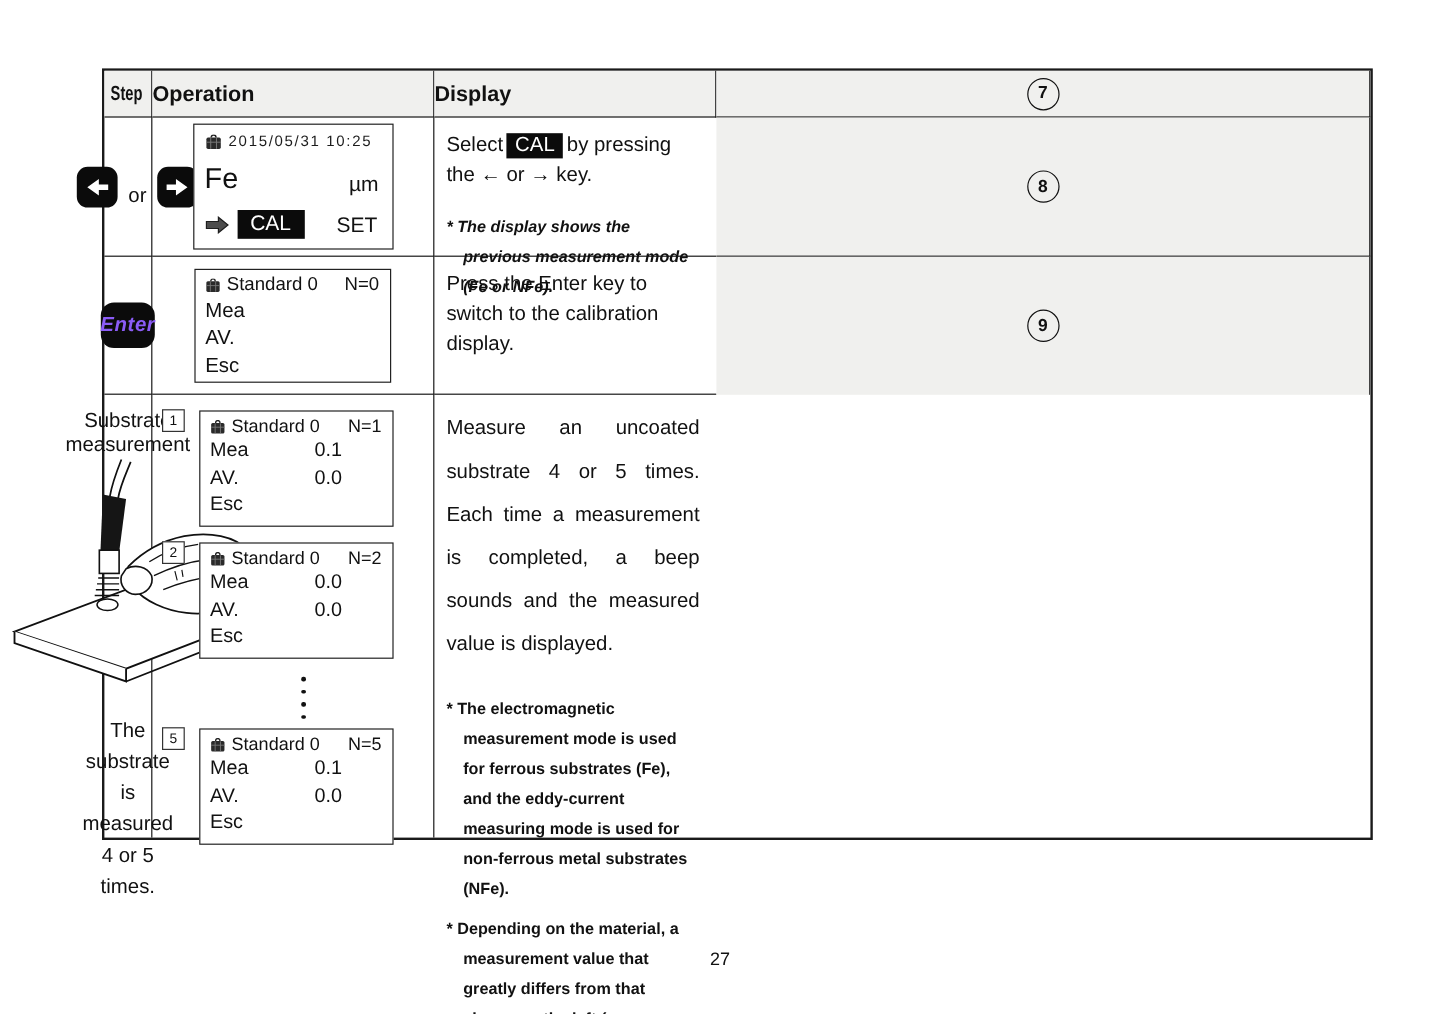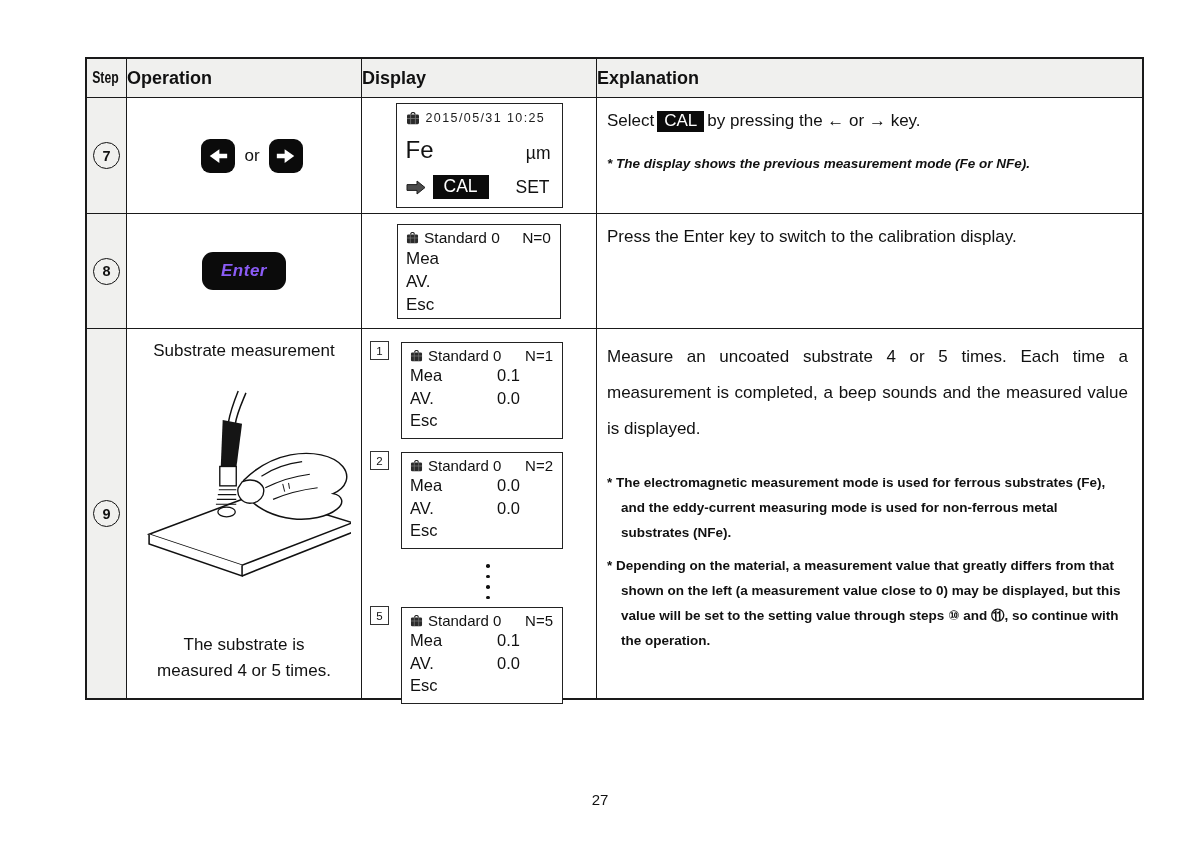--- a/index.html
+++ b/index.html
@@ -21,21 +21,21 @@
   .cell.lastrow{border-bottom:none;}
   .head{background:#f0f0ee;display:flex;align-items:center;justify-content:flex-start;
         font-weight:bold;font-size:18px;}
   .step-head{display:inline-block;transform:scaleX(.72);font-size:17px;font-weight:bold;}
   .stepcell{background:#f0f0ee;display:flex;align-items:center;justify-content:center;}
   .circ{width:25px;height:25px;border:1.6px solid #111;border-radius:50%;
         display:flex;align-items:center;justify-content:center;
         font-size:14.5px;font-weight:bold;background:transparent;}
   
   .opcell{display:flex;align-items:center;justify-content:center;}
-  .keys{display:flex;align-items:center;gap:9px;margin-left:16px;}
+  .keys{display:flex;align-items:flex-end;gap:9px;margin-left:16px;}
   .key{width:34px;height:34px;background:#0b0b0b;border-radius:9px;
        display:flex;align-items:center;justify-content:center;}
   .or{font-size:17px;}
   .enter-key{width:84px;height:38px;background:#0b0b0b;border-radius:11px;border:none;
        color:#8b5cf6;font-style:italic;font-weight:bold;font-size:17px;letter-spacing:.5px;
        display:flex;align-items:center;justify-content:center;
        font-family:"Liberation Sans","DejaVu Sans",sans-serif;}
   .opcell.r9{flex-direction:column;justify-content:flex-start;padding:12px 18px 14px;}
   .op-title{font-size:17px;text-align:center;}
   .op-art{flex:1;display:flex;align-items:center;justify-content:center;}
@@ -85,23 +85,20 @@
 
   <div class="cell head">
     <span class="step-head">Step</span>
   </div>
   <div class="cell head">
     <span>Operation</span>
   </div>
   <div class="cell head">
     <span>Display</span>
   </div>
-  <div class="cell head lastcol">
-    <span>Explanation</span>
-  </div>
 
   <div class="cell stepcell">
     <span class="circ">
       <span>7</span>
     </span>
   </div>
   <div class="cell opcell">
     <div class="keys">
       <span class="key">
         <svg viewBox="0 0 24 24" width="22" height="22" aria-hidden="true">

